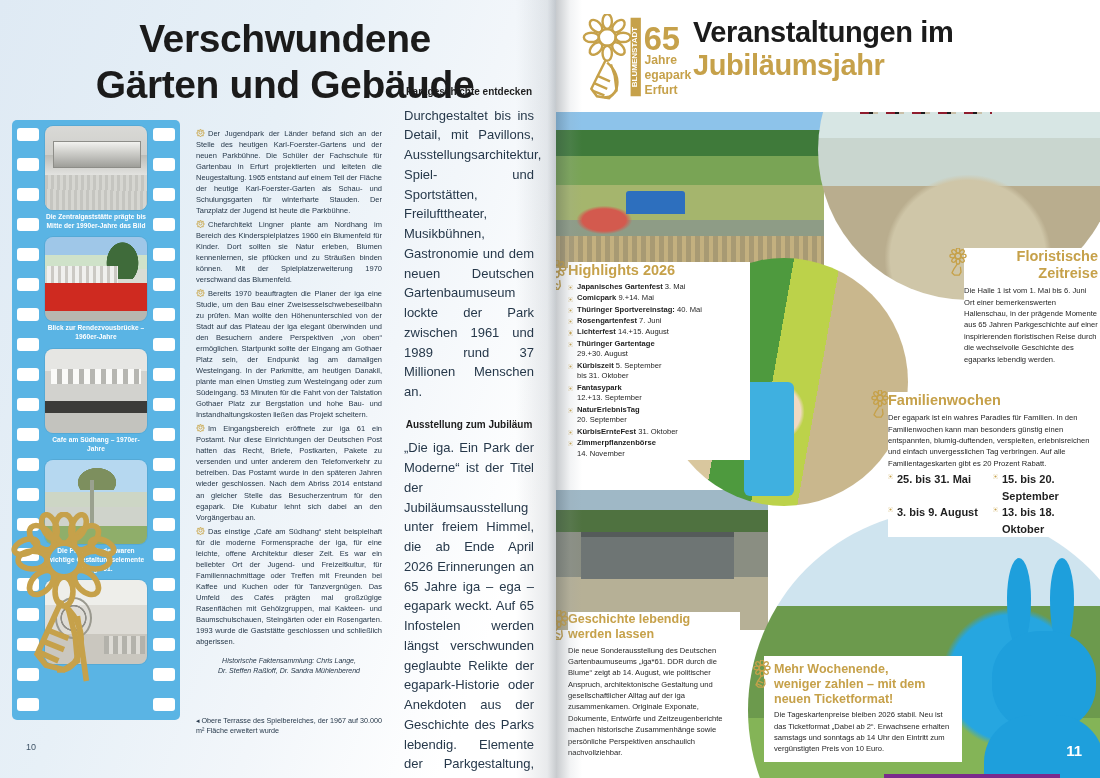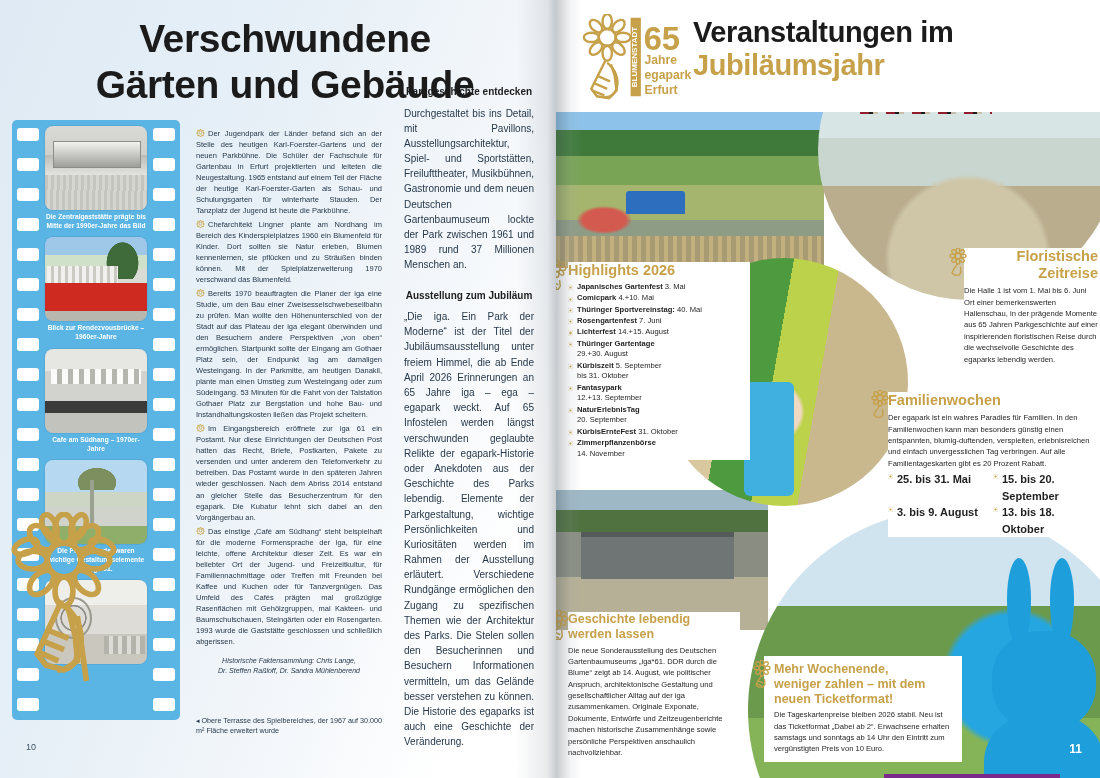--- a/index.html
+++ b/index.html
@@ -102,21 +102,21 @@
   .undercap{
     position:absolute;left:196px;top:716px;width:190px;font-size:7.2px;line-height:1.45;color:#26384a;
   }
   .undercap .tri{color:#26384a;font-size:7px;margin-right:2px;}
   .pg-left{position:absolute;left:26px;top:742px;font-size:9px;color:#3f5467;}
 
   
   .col-b{position:absolute;left:404px;top:86px;width:130px;color:#26384a;}
   .sb-h{font-weight:bold;font-size:10px;line-height:1.25;text-align:center;margin:0 0 7px;color:#1d1d1d;}
   .sb-h.second{margin-top:17px;}
-  .sb-p{font-size:10px;line-height:1.52;text-align:justify;margin:0;}
+  .sb-p{font-size:13px;line-height:1.52;text-align:justify;margin:0;}
   .sun-deco{position:absolute;left:8px;top:512px;width:112px;height:170px;}
 
   
   .rp-headband{position:absolute;left:0;top:0;width:100%;height:112px;background:#fff;z-index:40;}
   .logo65{position:absolute;left:22px;top:14px;width:122px;height:86px;z-index:45;}
   .rp-title{
     position:absolute;left:137px;top:16px;z-index:45;
     font-weight:bold;font-size:29px;line-height:1.14;letter-spacing:-.4px;
   }
   .rp-title .t1{color:#1b1b1b;display:block;}
@@ -206,21 +206,21 @@
 
   
   .ges-block{left:12px;top:612px;width:172px;}
   .ges-block .icon-sun{left:-22px;top:-2px;}
 
   
   .tic-block{left:208px;top:656px;width:180px;padding:6px 8px 7px 10px;}
   .tic-block .icon-sun{left:-14px;top:4px;}
   .tic-note{position:relative;padding-left:9px;font-size:7.5px;line-height:1.45;font-weight:bold;color:#1f1f1f;margin-top:1px;}
 
-  .pg-right{position:absolute;right:18px;top:742px;font-size:12px;color:#ffffff;z-index:60;font-weight:bold;text-align:right;}
+  .pg-right{position:absolute;right:18px;top:742px;font-size:15px;color:#ffffff;z-index:60;font-weight:bold;text-align:right;}
 </style>
 </head>
 <body>
 
 <div id="spread">
 
   <div class="left-page">
 
     <div class="headline">
       <span>Verschwundene</span>
@@ -432,21 +432,21 @@
         <ellipse cx="13.5" cy="19.5" rx="3" ry="4.5" transform="rotate(45 13.5 19.5)"></ellipse>
         <ellipse cx="26.5" cy="19.5" rx="3" ry="4.5" transform="rotate(-45 26.5 19.5)"></ellipse>
         <path d="M19 26 L13 35 L10 41 L14 45 L22 45 L25 40 L24 31"></path>
         <path d="M13 34 L22 38 M11 39 L20 43"></path>
             </g>
           </svg>
       </span>
       <h2 class="blk-title">Highlights 2026</h2>
       <ul class="hl-list" id="hlList">
           <li><span class="hl-dot"></span><b>Japanisches Gartenfest</b> <span>3. Mai</span></li>
-          <li><span class="hl-dot"></span><b>Comicpark</b> <span>4.+10. Mai</span></li>
+          <li><span class="hl-dot"></span><b>Comicpark</b> <span>9.+14. Mai</span></li>
           <li><span class="hl-dot"></span><b>Thüringer Sportvereinstag:</b> <span>40. Mai</span></li>
           <li><span class="hl-dot"></span><b>Rosengartenfest</b> <span>7. Juni</span></li>
           <li><span class="hl-dot"></span><b>Lichterfest</b> <span>14.+15. August</span></li>
           <li><span class="hl-dot"></span><b>Thüringer Gartentage</b><span class="sub">29.+30. August</span></li>
           <li><span class="hl-dot"></span><b>Kürbiszeit</b> <span>5. September</span><span class="sub">bis 31. Oktober</span></li>
           <li><span class="hl-dot"></span><b>Fantasypark</b><span class="sub">12.+13. September</span></li>
           <li><span class="hl-dot"></span><b>NaturErlebnisTag</b><span class="sub">20. September</span></li>
           <li><span class="hl-dot"></span><b>KürbisErnteFest</b> <span>31. Oktober</span></li>
           <li><span class="hl-dot"></span><b>Zimmerpflanzenbörse</b><span class="sub">14. November</span></li>
         </ul>

